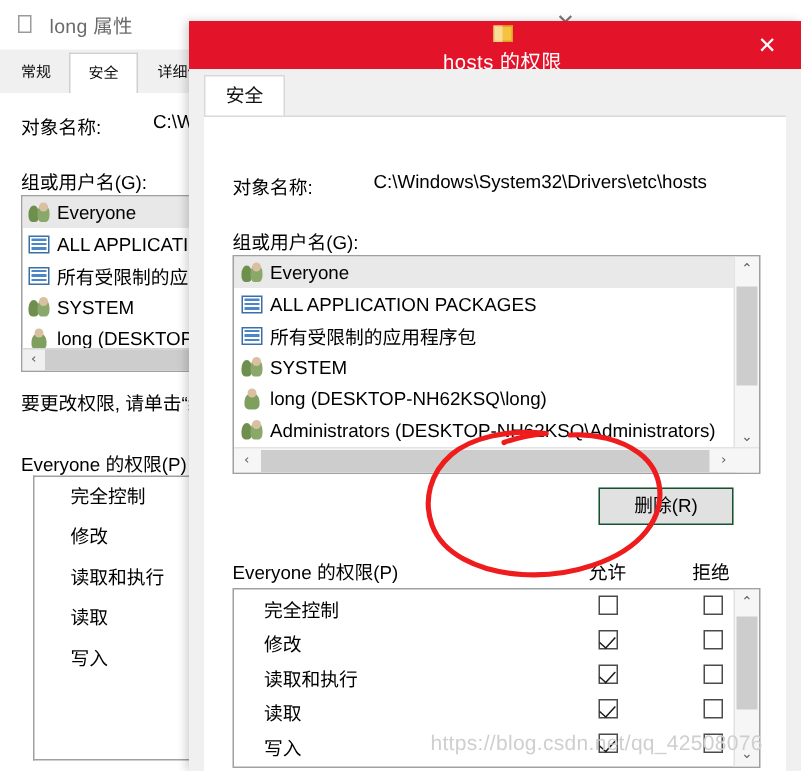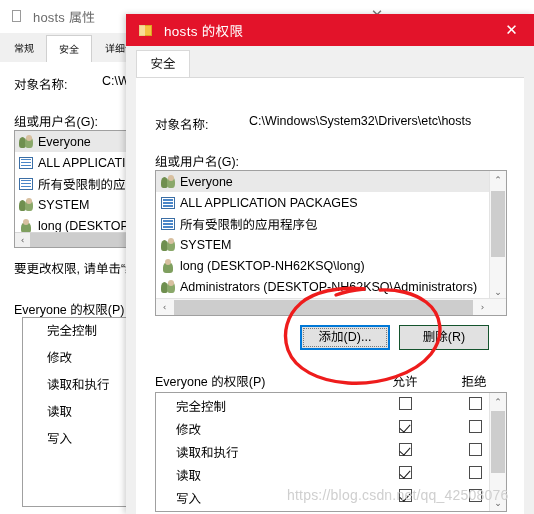--- a/index.html
+++ b/index.html
@@ -247,20 +247,21 @@
     box-shadow: -2px 0 6px rgba(0,0,0,.18);
     box-sizing: border-box;
   }
   #fg-titlebar {
     position: absolute;
     left: 0; top: 0;
     width: 408px; height: 32px;
     background: #e3132a;
     display: flex;
     align-items: center;
+    flex-direction: column;
   }
   #fg-ttl-icon {
     width: 16px; height: 16px;
     margin-left: 12px;
     position: relative;
     flex: 0 0 16px;
   }
   #fg-ttl-icon .f1 {
     position: absolute;
     left: 1px; top: 3px;
@@ -537,21 +538,21 @@
 </style>
 </head>
 <body>
 
 <div id="bg-window">
 
   <div id="bg-titlebar">
     <span class="ttl-icon">
         <span class="page"></span>
       </span>
-    <span id="bg-title-text">hosts 属性</span>
+    <span id="bg-title-text">long 属性</span>
     <span id="bg-close">✕</span>
   </div>
 
   <div id="bg-tabstrip">
     <div class="bg-tab inactive" id="bg-tab-0">常规</div>
     <div class="bg-tab active" id="bg-tab-1">安全</div>
     <div class="bg-tab inactive" id="bg-tab-2">详细信</div>
   </div>
 
   <div id="bg-body">
@@ -673,23 +674,20 @@
       </div>
 
       <div id="fg-hscroll">
         <span class="sb-arrow">‹</span>
         <span class="sb-thumb"></span>
         <span class="sb-arrow">›</span>
         <span class="sb-corner"></span>
       </div>
     </div>
 
-    <div class="fg-btn" id="fg-btn-add">
-      <span class="inner">添加(D)...</span>
-    </div>
     <div class="fg-btn" id="fg-btn-remove">删除(R)</div>
 
     <div class="fg-label" id="fg-perm-label">Everyone 的权限(P)</div>
     <div id="fg-col-allow">允许</div>
     <div id="fg-col-deny">拒绝</div>
 
     <div id="fg-perm-list">
       <div class="fg-perm-row">
         <span class="pname">完全控制</span>
         <span class="cbx allow"></span>

